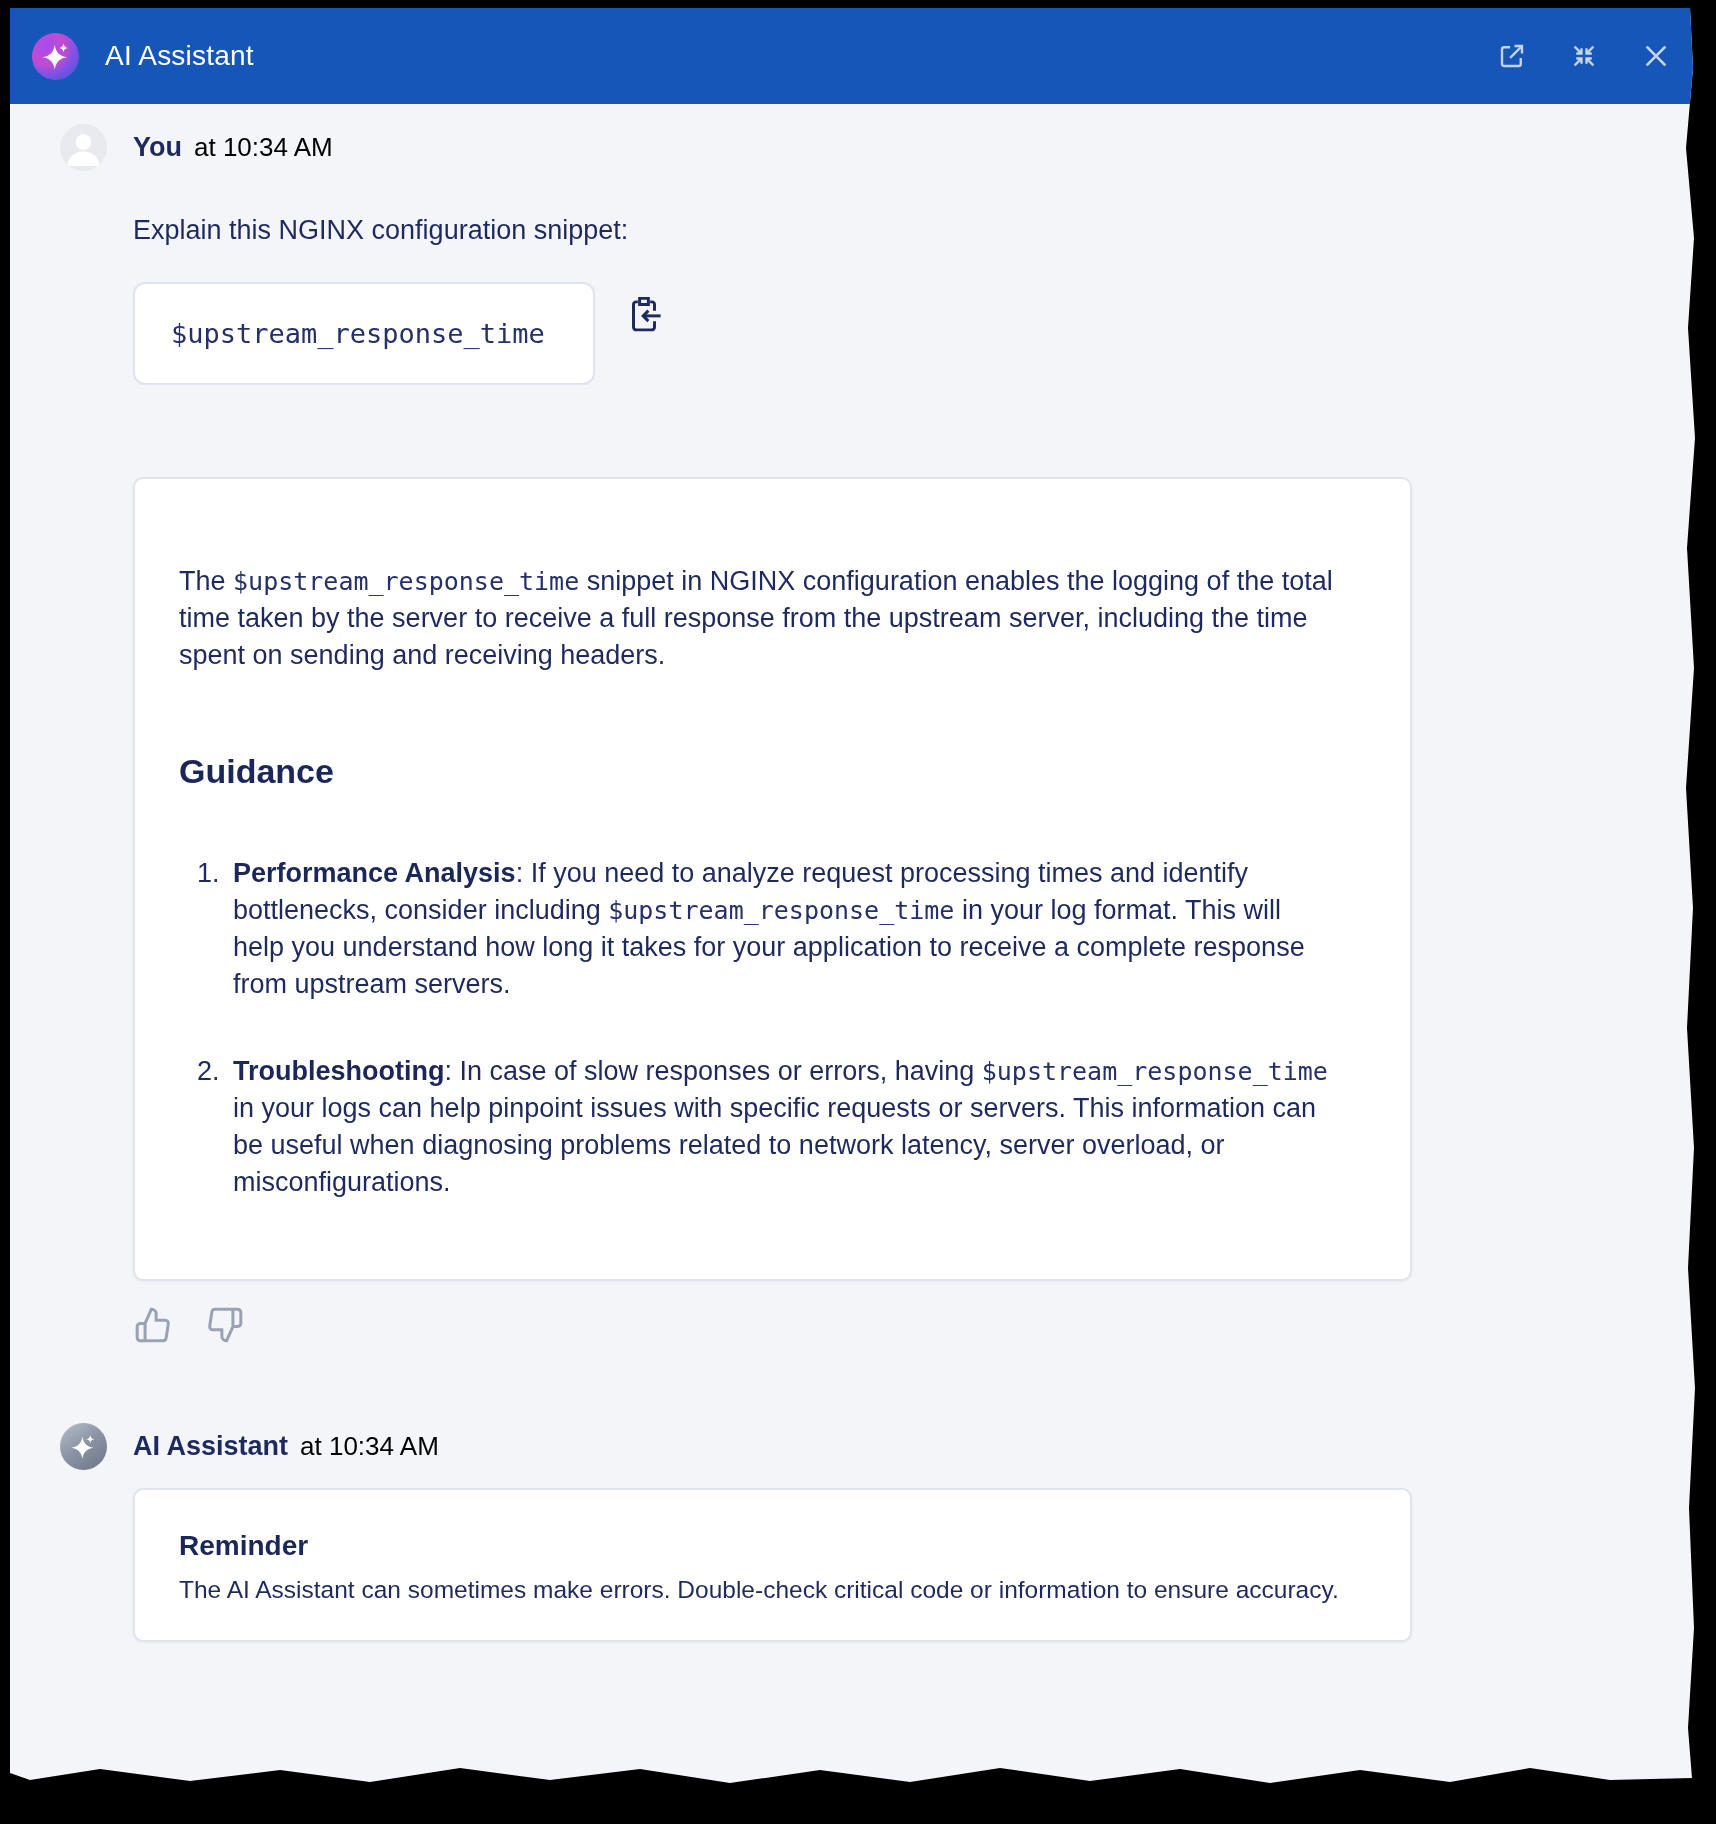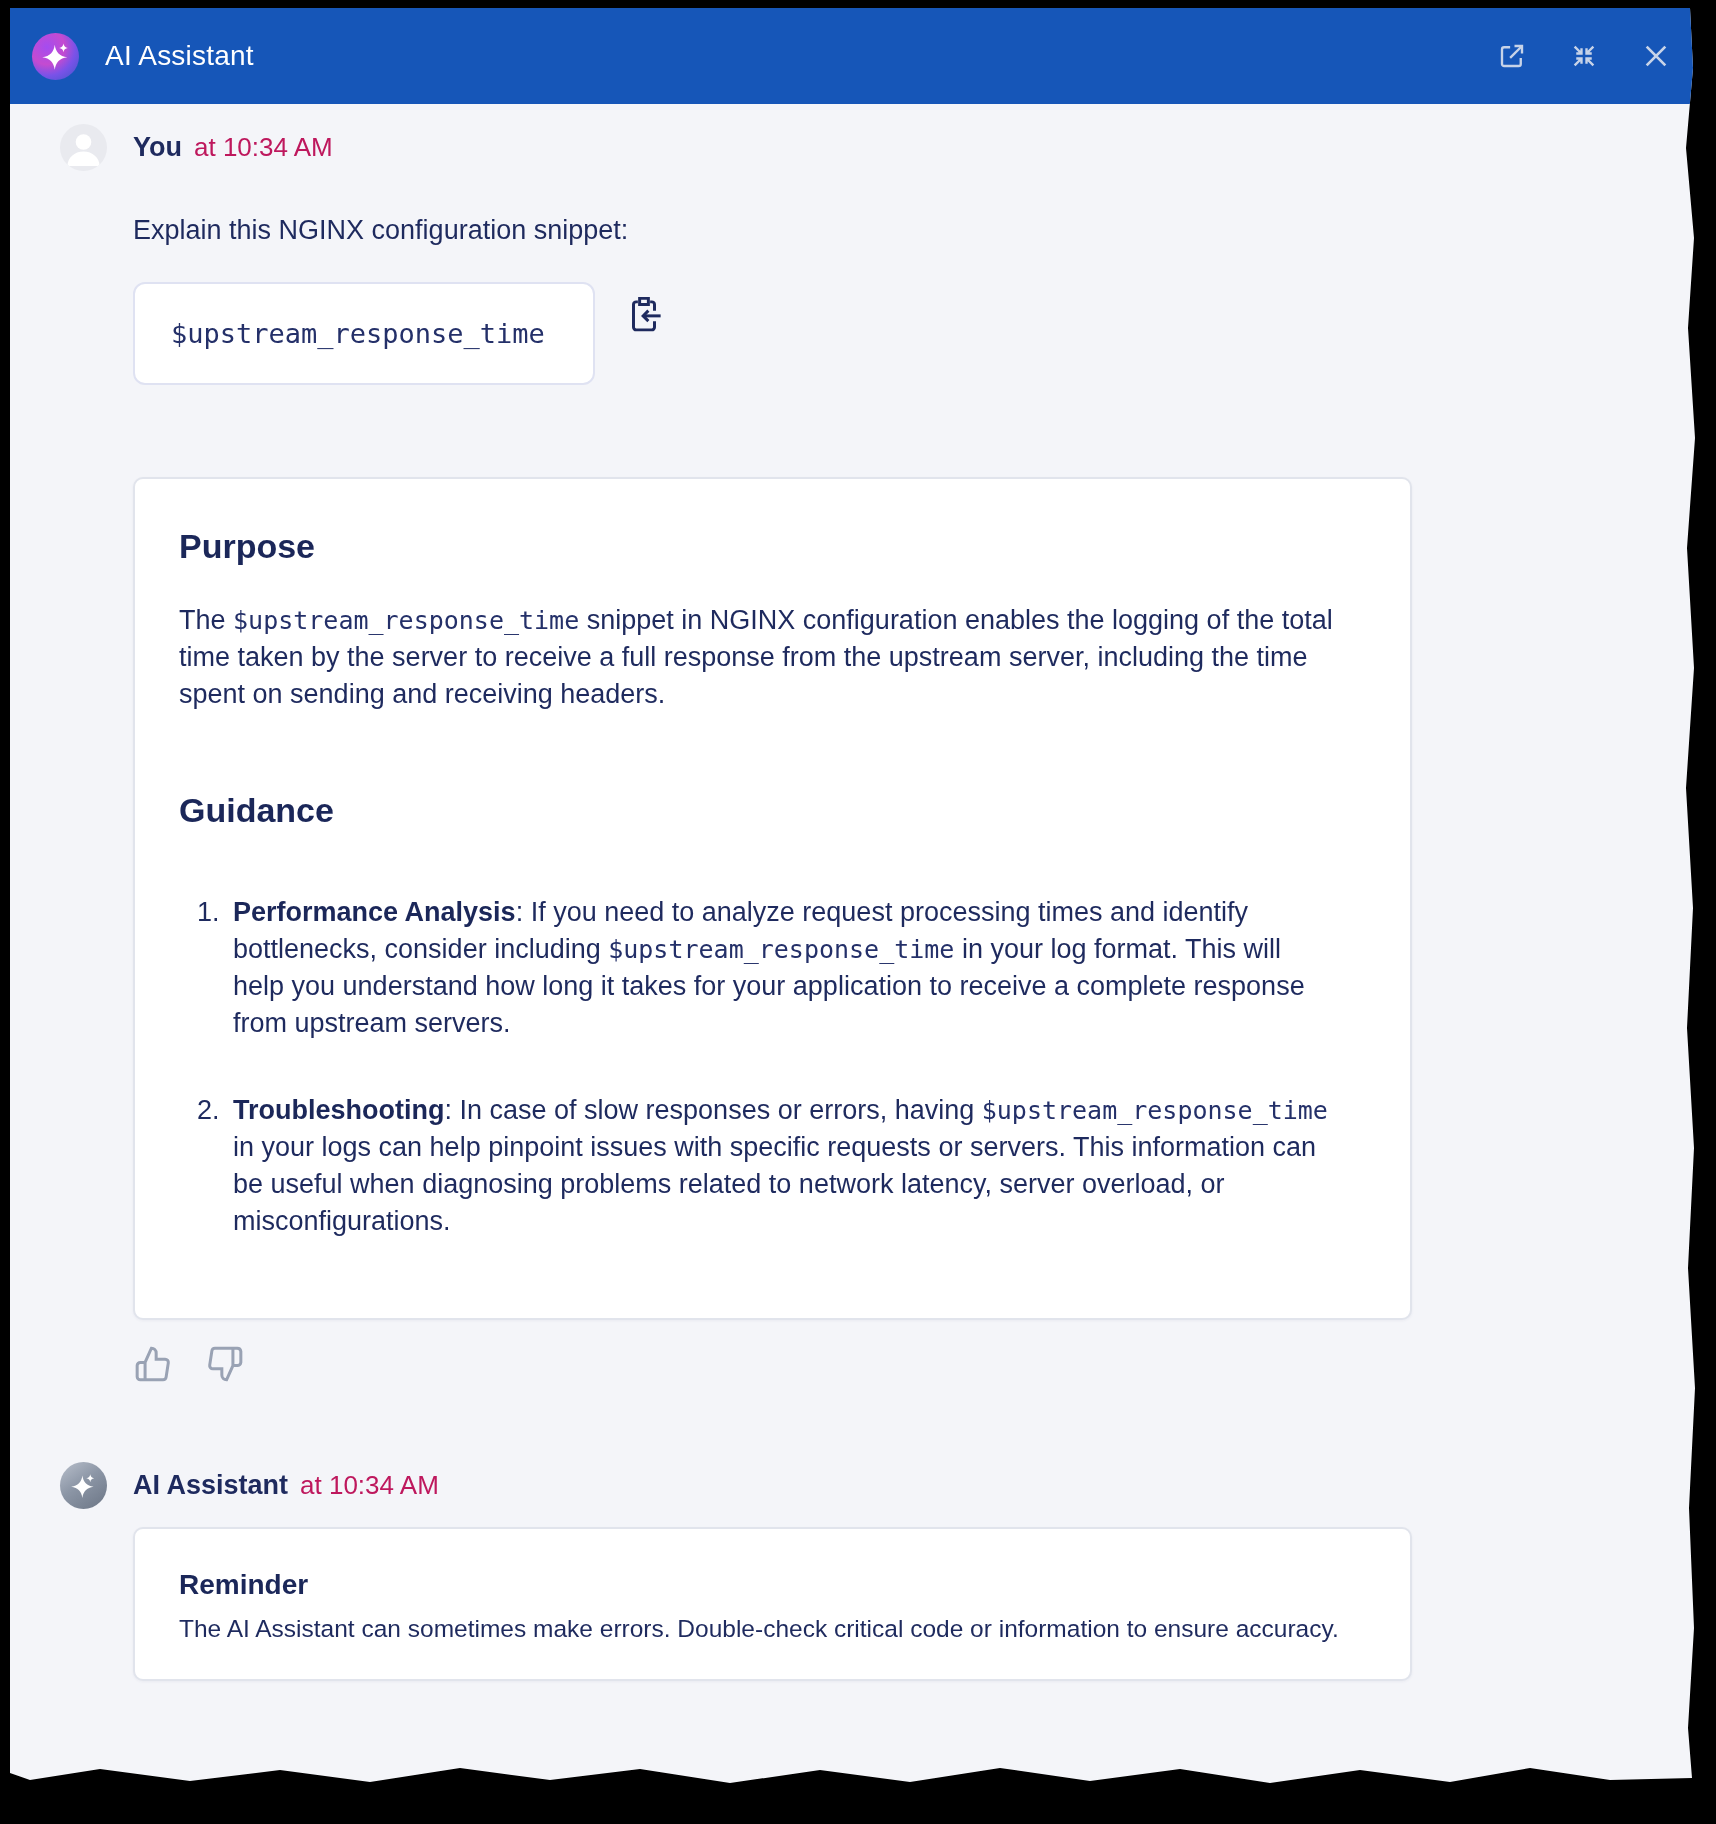--- a/index.html
+++ b/index.html
@@ -37,21 +37,21 @@
   
   .content{padding:20px 0 0 50px;box-sizing:border-box;}
   .msg-head{display:flex;align-items:center;gap:26px;}
   .avatar{
     width:47px;height:47px;border-radius:50%;flex:0 0 auto;overflow:hidden;
     display:flex;align-items:center;justify-content:center;
   }
   .avatar.user{background:#E9EAEF;}
   .avatar.ai{background:linear-gradient(145deg,#B9C0CC 0%,#8C96A6 45%,#6B7585 100%);}
   .author{font-size:27px;font-weight:700;color:#1E2A5E;}
-  .time{font-size:26px;color:#be185d;margin-left:12px;font-weight:400;}
+  .time{font-size:26px;color:#000000;margin-left:12px;font-weight:400;}
   .msg-body{margin-left:73px;}
   .user-text{font-size:27px;color:#1E2A5E;margin-top:44px;}
   
   .code-row{display:flex;align-items:flex-start;margin-top:36px;gap:28px;}
   .code-box{
     background:#FFFFFF;border:2px solid #DFE2F2;border-radius:12px;
     padding:34px 48px 34px 36px;
     font-family:"DejaVu Sans Mono","Liberation Mono",monospace;
     font-size:27px;color:#243069;white-space:nowrap;
   }
@@ -157,21 +157,20 @@
               <path d="M14.5 9.5L11.5 12.5l3 3"></path>
             </svg>
           </div>
         </div>
       </div>
     </div>
 
     <div class="msg msg-ai1">
       <div class="msg-body">
         <div class="ai-card">
-          <h2>Purpose</h2>
           <p class="card-p">The <span class="inline-code">$upstream_response_time</span> snippet in NGINX configuration enables the logging of the total time taken by the server to receive a full response from the upstream server, including the time spent on sending and receiving headers.</p>
           <h2 class="h-later">Guidance</h2>
           <ol>
             <li><strong>Performance Analysis</strong>: If you need to analyze request processing times and identify bottlenecks, consider including <span class="inline-code">$upstream_response_time</span> in your log format. This will help you understand how long it takes for your application to receive a complete response from upstream servers.</li>
             <li><strong>Troubleshooting</strong>: In case of slow responses or errors, having <span class="inline-code">$upstream_response_time</span> in your logs can help pinpoint issues with specific requests or servers. This information can be useful when diagnosing problems related to network latency, server overload, or misconfigurations.</li>
           </ol>
         </div>
         <div class="feedback">
           <div class="fbtn">
             <svg width="38" height="38" viewBox="0 0 24 24" fill="none" stroke-width="1.9">

